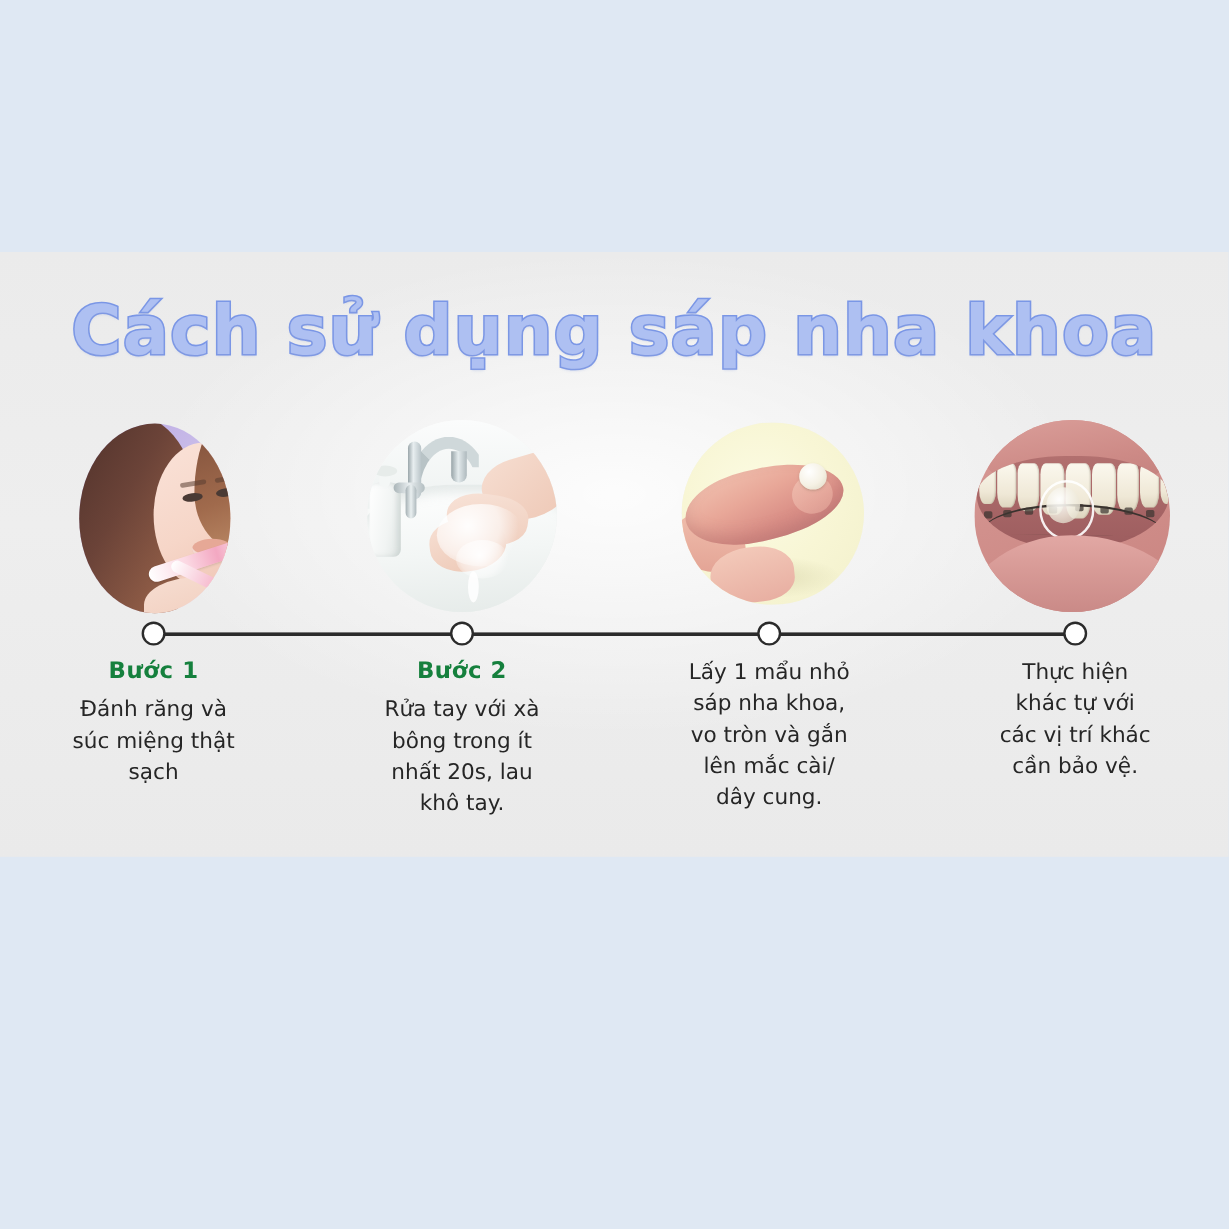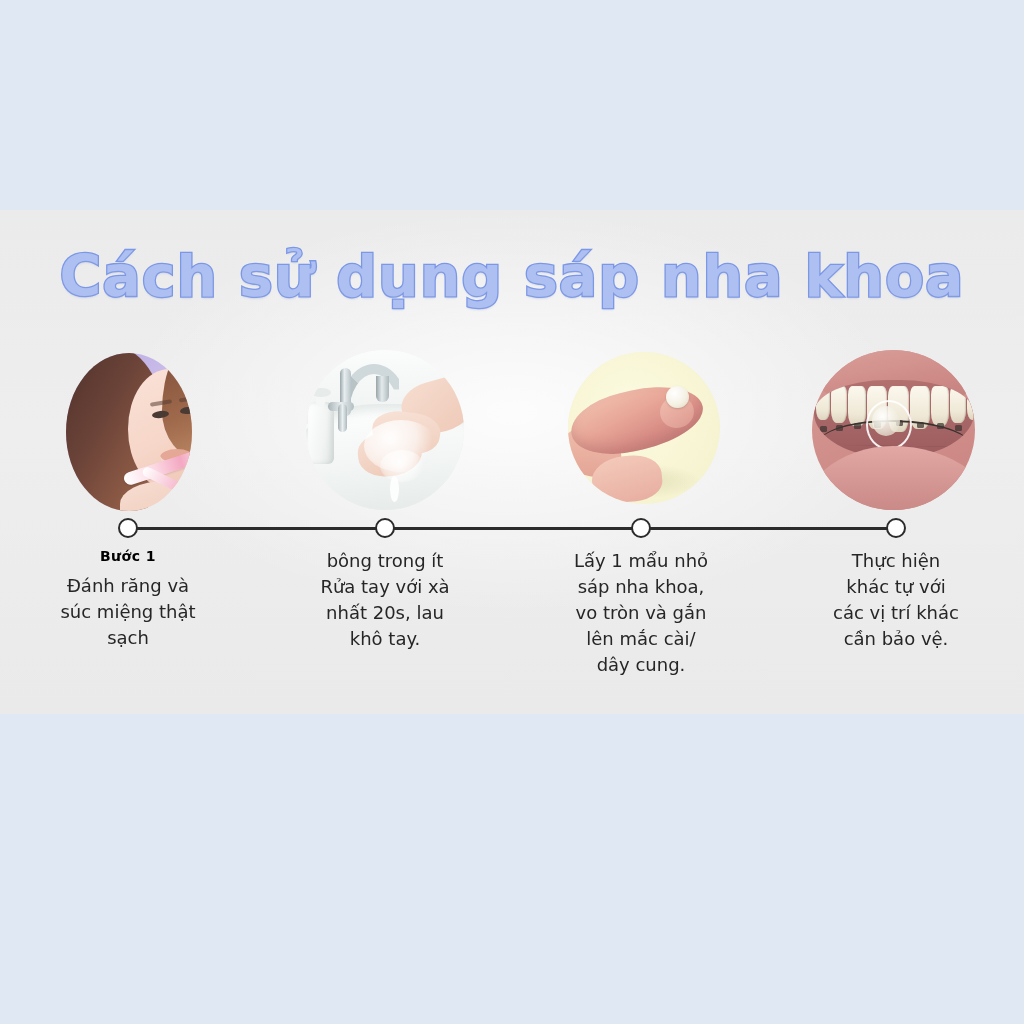--- a/index.html
+++ b/index.html
@@ -322,23 +322,23 @@
     width: 1024px; height: 170px;
   }
   .step {
     position: absolute;
     top: 0;
     width: 230px;
     text-align: center;
   }
   .step-title {
     font-family: "DejaVu Sans", sans-serif;
-    font-size: 14px;
+    font-size: 19px;
     font-weight: bold;
-    color: #000000;
+    color: #15803d;
     letter-spacing: .5px;
     margin-bottom: 9px;
     white-space: nowrap;
   }
   .step-body {
     font-family: "DejaVu Sans", sans-serif;
     font-size: 18px;
     line-height: 26px;
     color: #262626;
   }
@@ -452,23 +452,24 @@
     <div class="step" style="left:13px">
       <div class="step-title">Bước 1</div>
       <div class="step-body">
           <span>Đánh răng và</span>
           <span>súc miệng thật</span>
           <span>sạch</span>
         </div>
     </div>
 
     <div class="step" style="left:270px">
+      <div class="step-title">Bước 2</div>
       <div class="step-body">
+          <span>Rửa tay với xà</span>
           <span>bông trong ít</span>
-          <span>Rửa tay với xà</span>
           <span>nhất 20s, lau</span>
           <span>khô tay.</span>
         </div>
     </div>
 
     <div class="step" style="left:526px">
       <div class="step-body">
           <span>Lấy 1 mẩu nhỏ</span>
           <span>sáp nha khoa,</span>
           <span>vo tròn và gắn</span>

